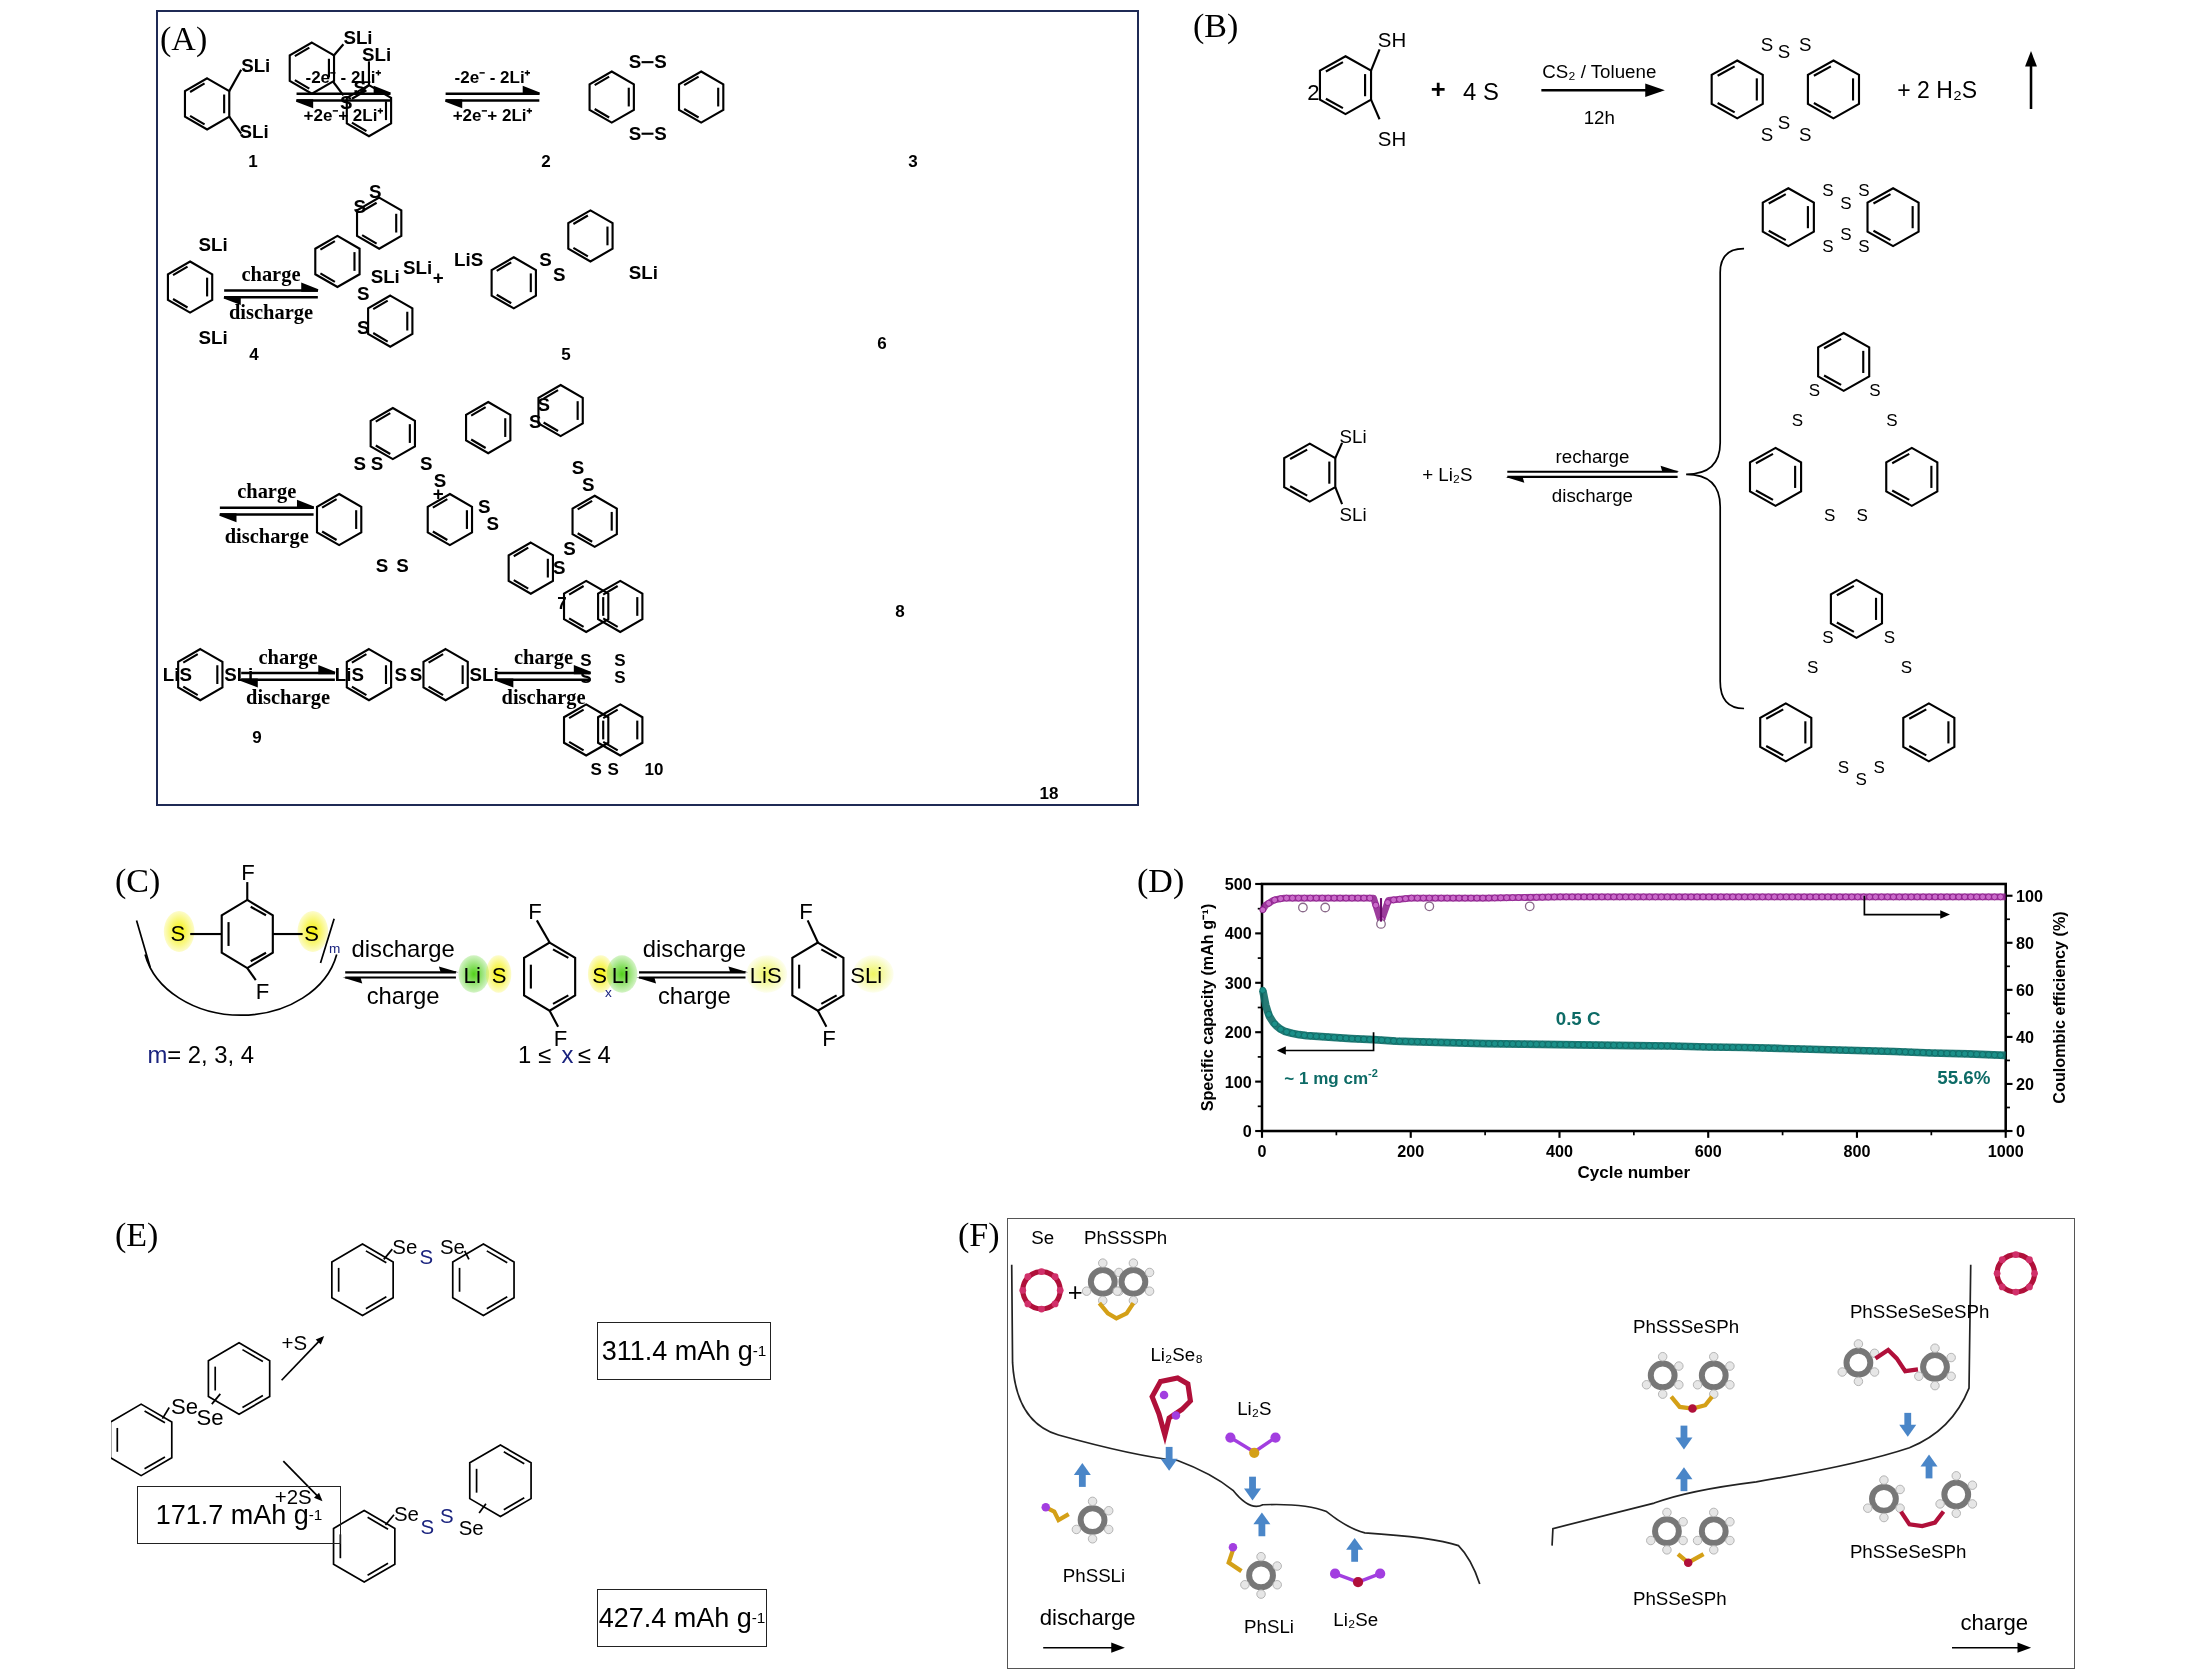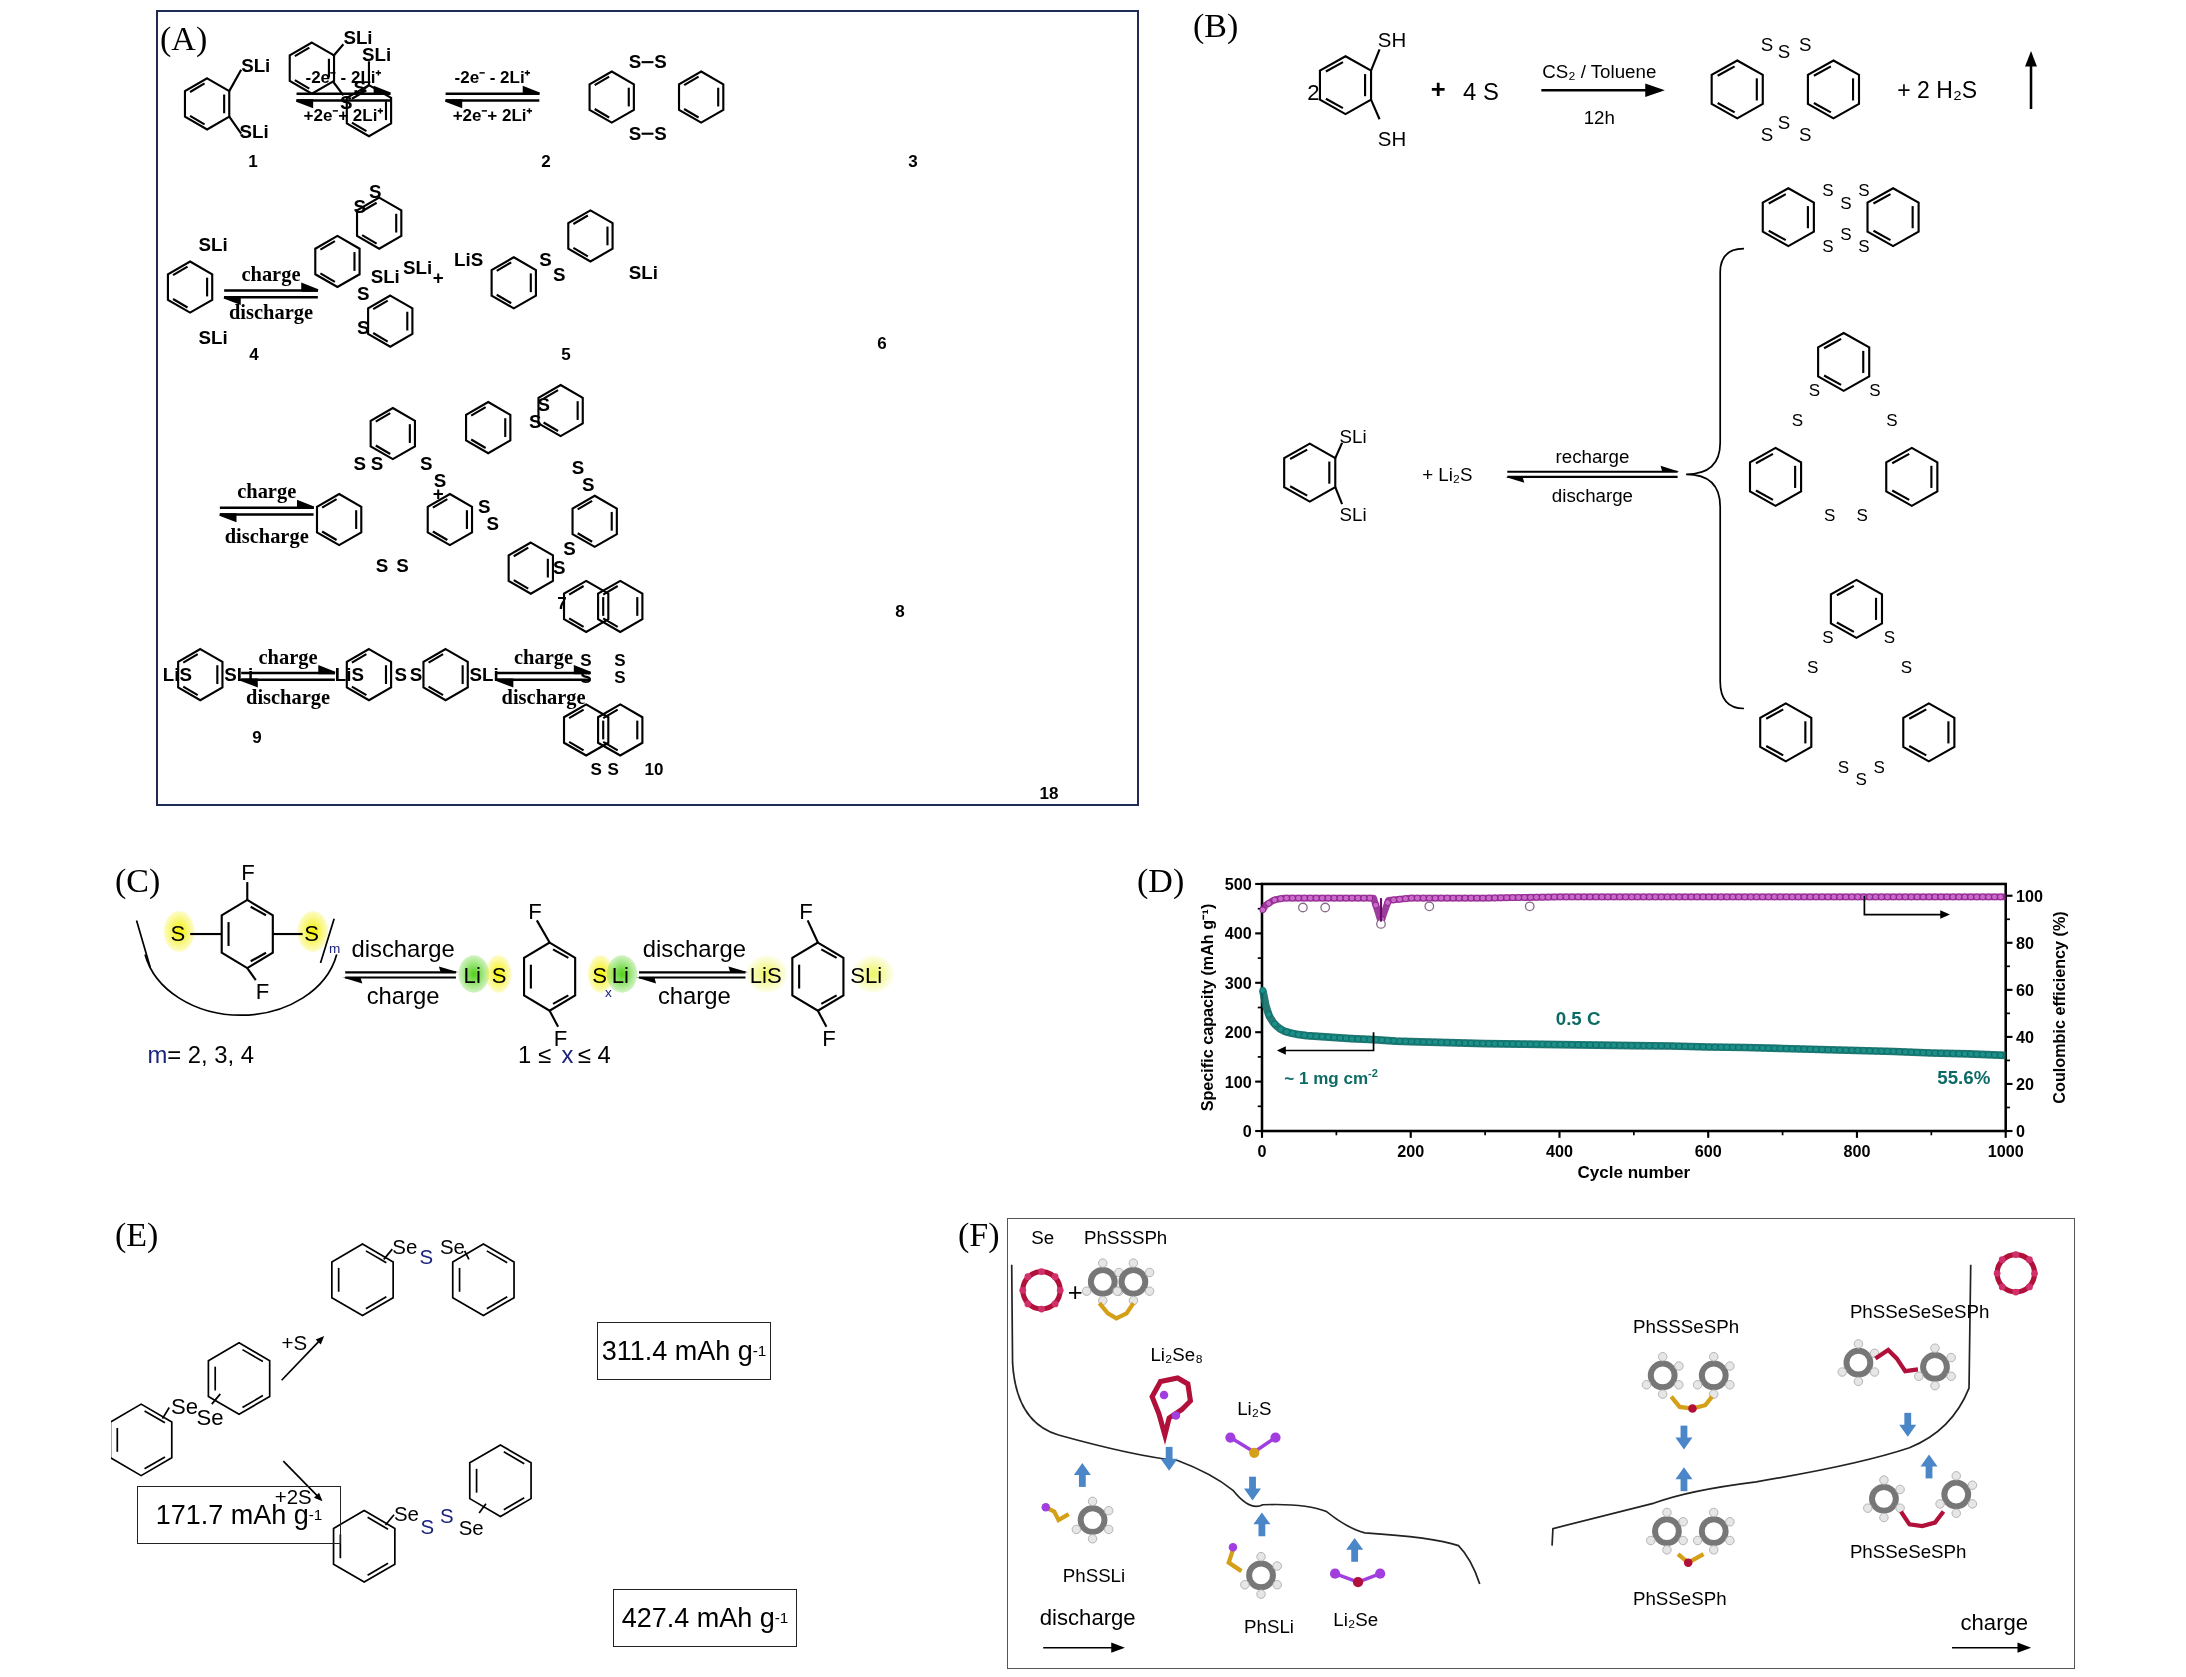--- a/index.html
+++ b/index.html
@@ -741,21 +741,21 @@
   <line x1="432" y1="356" x2="440" y2="345" stroke="#000" stroke-width="2"></line>
 </svg>
 <div class="capbox" style="left:137px;top:1486px;width:204px;height:58px;">
     <span>171.7 mAh g</span>
     <sup>-1</sup>
   </div>
 <div class="capbox" style="left:597px;top:1322px;width:174px;height:58px;">
     <span>311.4 mAh g</span>
     <sup>-1</sup>
   </div>
-<div class="capbox" style="left:597px;top:1589px;width:184px;height:58px;margin-left:16px;">
+<div class="capbox" style="left:597px;top:1589px;width:170px;height:58px;">
     <span>427.4 mAh g</span>
     <sup>-1</sup>
   </div>
 
 <div class="plabel" style="left:958px;top:1216px;">(F)</div>
 <div class="boxF"></div>
 <svg class="abs" style="left:1007px;top:1218px;" width="1068" height="451" viewBox="0 0 1254 530">
   <defs>
     <g id="seRing">
       <circle cx="0" cy="0" r="22" fill="none" stroke="#b0103a" stroke-width="6"></circle>

